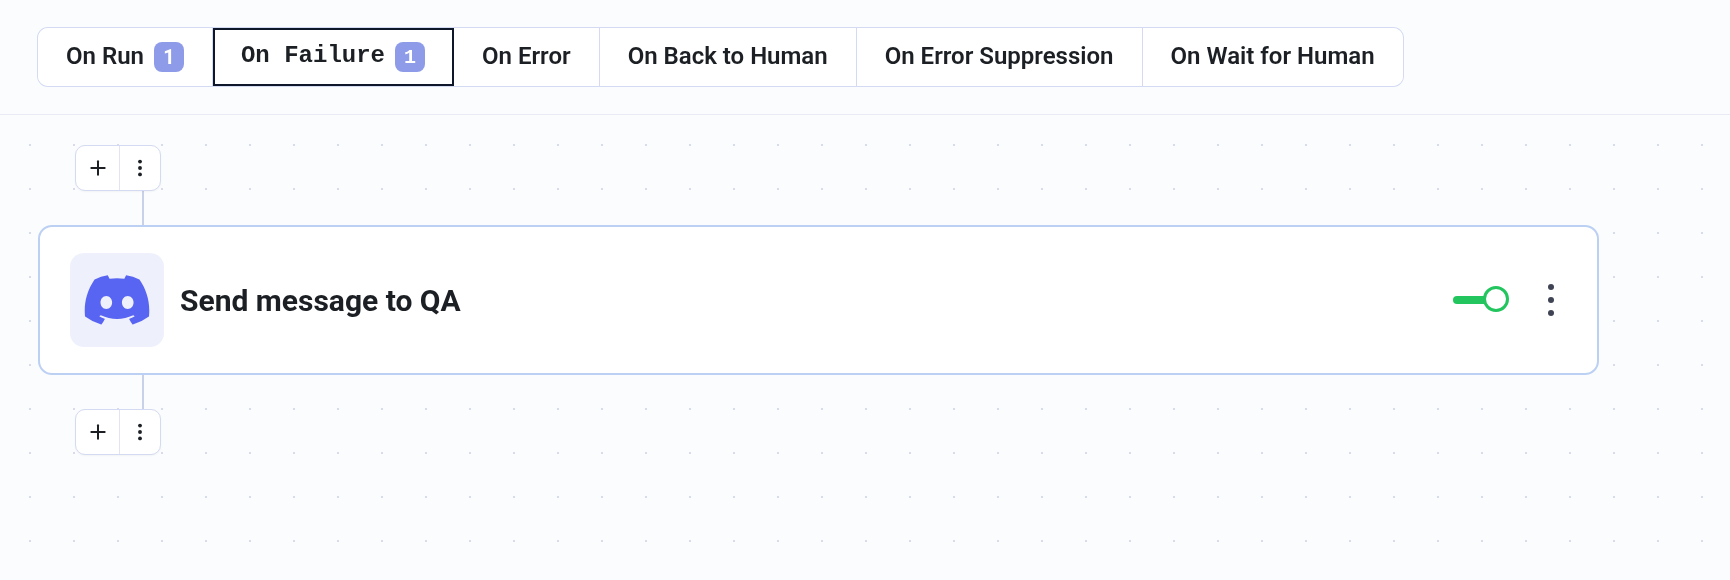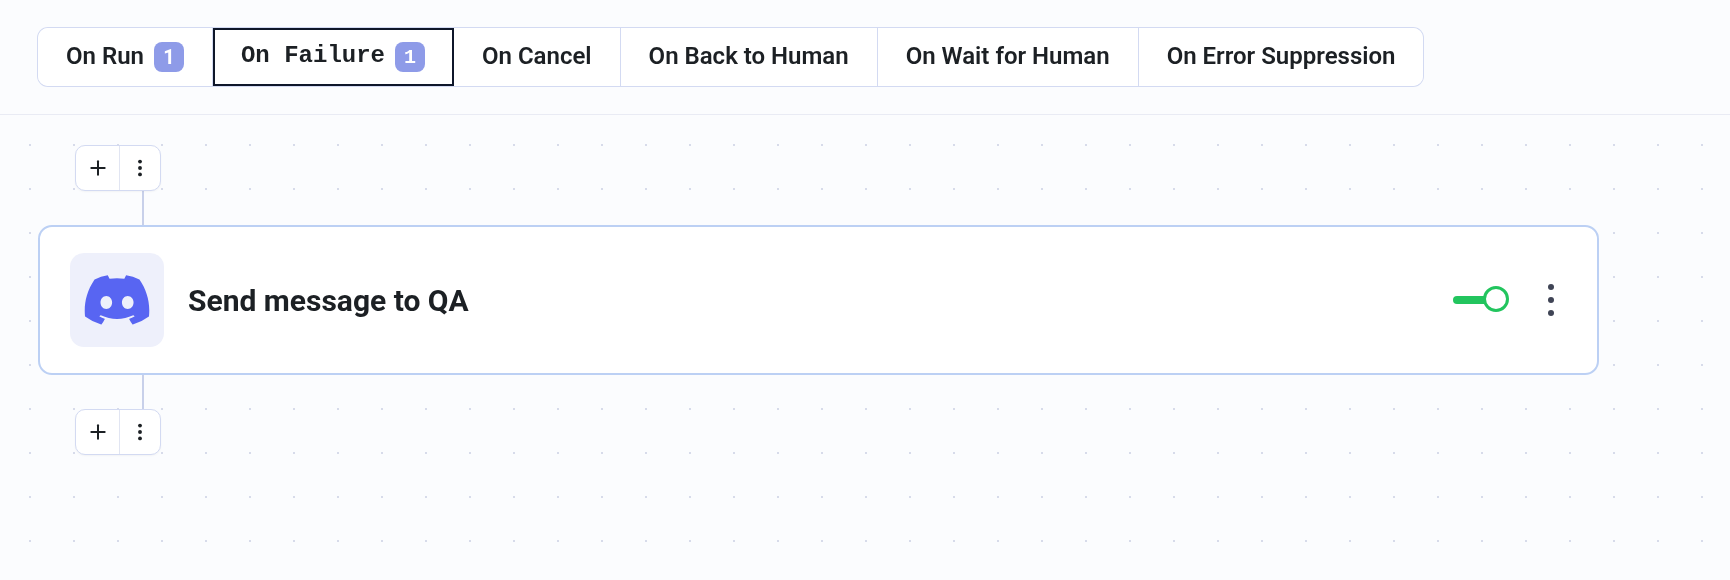--- a/index.html
+++ b/index.html
@@ -110,21 +110,21 @@
     height: 94px;
     border-radius: 14px;
     background: #eef0fb;
     display: flex;
     align-items: center;
     justify-content: center;
     flex-shrink: 0;
   }
   .discord-svg { width: 66px; height: 50px; }
   .step-title {
-    margin-left: 24px;
+    margin-left: 16px;
     font-size: 30px;
     font-weight: 700;
     color: #1c2024;
     flex: 1;
   }
   .toggle {
     position: relative;
     width: 56px;
     height: 28px;
     cursor: pointer;
@@ -167,30 +167,30 @@
   <div class="tab-group">
     <div class="tab">
       <span>On Run</span>
       <span class="badge">1</span>
     </div>
     <div class="tab selected">
       <span>On Failure</span>
       <span class="badge">1</span>
     </div>
     <div class="tab">
-      <span>On Cancel</span>
+      <span>On Error</span>
     </div>
     <div class="tab">
       <span>On Back to Human</span>
     </div>
     <div class="tab">
+      <span>On Error Suppression</span>
+    </div>
+    <div class="tab">
       <span>On Wait for Human</span>
-    </div>
-    <div class="tab">
-      <span>On Error Suppression</span>
     </div>
   </div>
 </div>
 
 <div class="canvas">
   <div class="column">
 
     <div class="add-menu-group">
       <div class="add-btn">
         <svg class="plus-icon" viewBox="0 0 24 24" fill="none" stroke="#1c2024" stroke-width="2.4" stroke-linecap="round">

